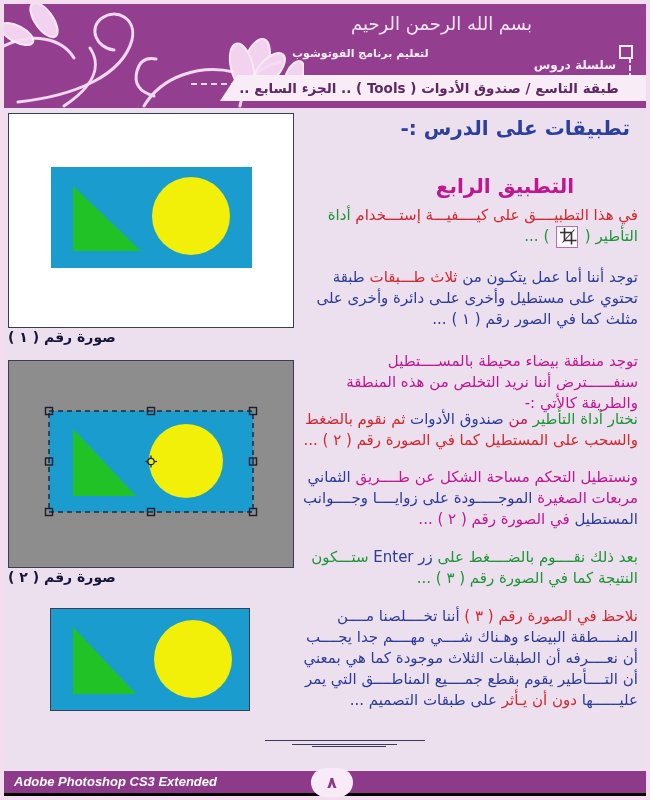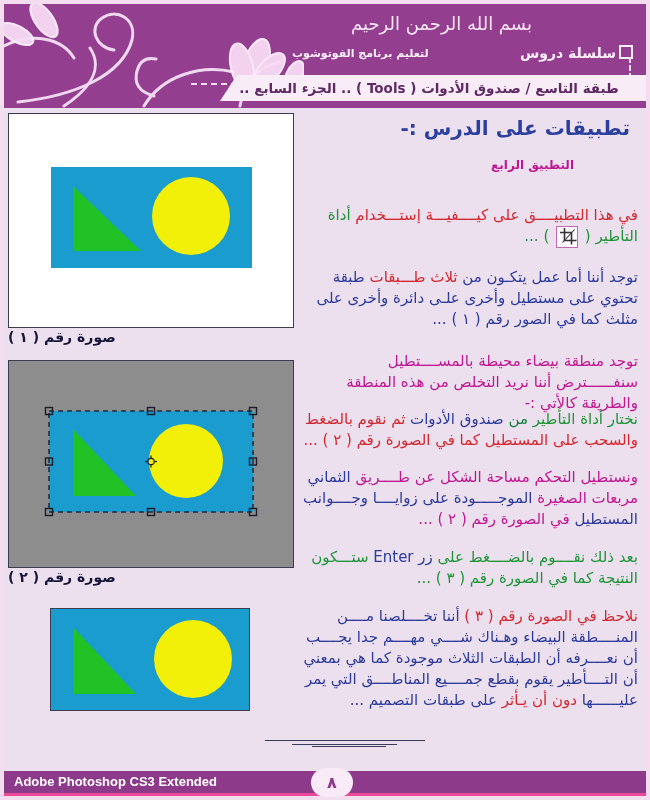--- a/index.html
+++ b/index.html
@@ -4,21 +4,21 @@
 <style>
   html,body{margin:0;padding:0;}
   body{font-family:"DejaVu Sans",sans-serif;}
   #page{position:relative;width:650px;height:800px;background:#f3ddef;overflow:hidden;}
   #inner-bg{position:absolute;left:4px;top:4px;width:642px;height:792px;background:var(--page_bg,#ece0ee);}
 
   
   #header{position:absolute;left:4px;top:4px;width:642px;height:104px;background:var(--header_bg,#943e90);overflow:hidden;}
   #header .htext{position:absolute;color:#fdeffa;white-space:nowrap;}
   #bismillah{left:347px;top:9px;font-size:18px;opacity:.95;}
-  #series-label{right:30px;top:41px;font-size:14px;font-weight:bold;}
+  #series-label{right:30px;top:54px;font-size:12px;font-weight:bold;}
   #series-square{position:absolute;right:13px;top:41px;width:10px;height:10px;border:2px solid #fdeffa;}
   #tutor-subtitle{left:288px;top:43px;font-size:11px;font-weight:bold;}
   #dash-v{position:absolute;left:625px;top:53px;height:22px;border-left:2px dashed #f3ddf0;}
   #dash-h{position:absolute;left:187px;top:79px;width:46px;border-top:2px dashed #f3ddf0;}
   #lesson-banner{position:absolute;left:216px;top:71px;right:0;height:26px;background:#f8ecf7;
     clip-path:polygon(17px 0,100% 0,100% 100%,0 100%);
     direction:rtl;display:flex;align-items:center;justify-content:center;
     color:var(--banner_text,#5f2a63);font-size:13.5px;font-weight:bold;padding-right:8px;}
   #floral{position:absolute;left:0;top:0;}
 
@@ -36,32 +36,32 @@
   
   .sep{position:absolute;height:1px;background:#3a3a5a;}
   #sep1{left:265px;top:740px;width:160px;}
   #sep2{left:292px;top:744px;width:105px;}
   #sep3{left:312px;top:746px;width:74px;}
 
   
   #rcol{position:absolute;left:302px;top:108px;width:336px;height:660px;direction:rtl;}
   #lesson-title{position:absolute;top:8px;right:8px;font-size:20px;font-weight:bold;
     color:var(--title_blue,#2b3f9e);}
-  #app-subtitle{position:absolute;top:50px;right:64px;font-size:12px;font-weight:bold;
+  #app-subtitle{position:absolute;top:66px;right:64px;font-size:20px;font-weight:bold;
     color:var(--text_magenta,#c01690);}
   .para{position:absolute;right:0;width:336px;font-size:15px;font-weight:normal;line-height:21px;
     text-align:right;}
   #p0{top:97px;}  #p1{top:159px;} #p2{top:243px;} #p3{top:301px;}
   #p4{top:359px;} #p5{top:439px;} #p6{top:498px;}
   .crop-icon-box{display:inline-block;vertical-align:-4px;width:20px;height:20px;background:#fdf9fd;
     border:1px solid #c06ab4;margin:0 2px;}
 
   
   #footer{position:absolute;left:4px;top:771px;width:642px;height:22px;background:var(--footer_bg,#8e3a8a);
-    border-bottom:3px solid #ec4899;}
+    border-bottom:3px solid #000000;font-style:italic;}
   #footer-app{position:absolute;left:10px;top:3px;color:#fff;font-family:"Liberation Sans",sans-serif;
     font-size:13px;font-weight:bold;white-space:nowrap;}
   #page-badge{position:absolute;left:311px;top:768px;width:42px;height:29px;border-radius:15px;
     background:#f8eaf6;display:flex;align-items:center;justify-content:center;
     color:var(--footer_bg,#8e3a8a);font-size:16px;font-weight:bold;}
 </style>
 </head>
 <body>
 
 <div id="page">
@@ -147,21 +147,21 @@
     <div id="app-subtitle">التطبيق الرابع</div>
     <div id="p0" class="para"><span style="color: rgb(212, 38, 46);">في هذا التطبيــــق على كيــــفيـــة إستـــخدام </span><span style="color: rgb(29, 149, 55);">أداة التأطير</span><span style="color: rgb(29, 149, 55);">  ( </span>
   <span class="crop-icon-box"><svg width="18" height="18" viewBox="0 0 18 18">
     <path d="M5.5 1 V13.5 H17.5" fill="none" stroke="#333" stroke-width="1.6"></path>
     <path d="M1 5.5 H12.5 V17.5" fill="none" stroke="#333" stroke-width="1.6"></path>
     <path d="M15.5 2.5 L3.5 15.5" fill="none" stroke="#333" stroke-width="1.1"></path>
   </svg></span>
 <span style="color: rgb(29, 149, 55);"> ) ...</span></div>
     <div id="p1" class="para"><span style="color: rgb(44, 59, 156);">توجد أننا أما عمل يتكـون من </span><span style="color: rgb(212, 38, 46);">ثلاث طـــبقات</span><span style="color: rgb(44, 59, 156);"> طبقة تحتوي على مستطيل وأخرى علـى دائرة وأخرى على مثلث كما في الصور رقم ( ١ ) ...</span></div>
     <div id="p2" class="para"><span style="color: rgb(192, 22, 144);">توجد منطقة بيضاء محيطة بالمســــتطيل سنفــــــترض أننا نريد التخلص من هذه المنطقة والطريقة كالأتي :-</span></div>
-    <div id="p3" class="para"><span style="color: rgb(29, 149, 55);">نختار أداة التأطير</span><span style="color: #15803d;"> من </span><span style="color: rgb(44, 59, 156); text-align: right;">صندوق الأدوات</span><span style="color: rgb(212, 38, 46);"> ثم نقوم بالضغط والسحب على المستطيل كما في الصورة رقم ( ٢ ) ...</span></div>
+    <div id="p3" class="para"><span style="color: rgb(29, 149, 55);">نختار أداة التأطير</span><span style="color: #be185d;"> من </span><span style="color: rgb(44, 59, 156); text-align: right;">صندوق الأدوات</span><span style="color: rgb(212, 38, 46);"> ثم نقوم بالضغط والسحب على المستطيل كما في الصورة رقم ( ٢ ) ...</span></div>
     <div id="p4" class="para"><span style="color: rgb(192, 22, 144);">ونستطيل التحكم مساحة الشكل عن طــــريق </span><span style="color: rgb(44, 59, 156);">الثماني </span><span style="color: rgb(192, 22, 144);">مربعات الصغيرة </span><span style="color: rgb(44, 59, 156);">الموجـــــودة على زوايــــا وجــــوانب المستطيل </span><span style="color: rgb(192, 22, 144);">في الصورة رقم ( ٢ ) ...</span></div>
     <div id="p5" class="para"><span style="color: rgb(29, 149, 55);">بعد ذلك نقــــوم بالضــــغط على </span><span style="color: rgb(44, 59, 156);">زر Enter</span><span style="color: rgb(29, 149, 55);"> ستـــكون النتيجة كما في الصورة رقم ( ٣ )  ...</span></div>
     <div id="p6" class="para"><span style="color: rgb(212, 38, 46);">نلاحظ في الصورة رقم ( ٣ ) </span><span style="color: rgb(44, 59, 156);">أننا تخــــلصنا مــــن المنــــطقة البيضاء وهـناك شــــي مهــــم جدا يجــــب أن نعــــرفه أن الطبقات الثلاث موجودة كما هي بمعني أن التــــأطير يقوم بقطع جمــــيع المناطــــق التي يمر عليــــــها </span><span style="color: rgb(212, 38, 46);">دون أن يـأثر </span><span style="color: rgb(44, 59, 156);">على طبقات التصميم ...</span></div>
   </div>
 
   <div id="footer">
     <div id="footer-app">Adobe Photoshop CS3 Extended</div>
   </div>
   <div id="page-badge">
     <span>٨</span>

